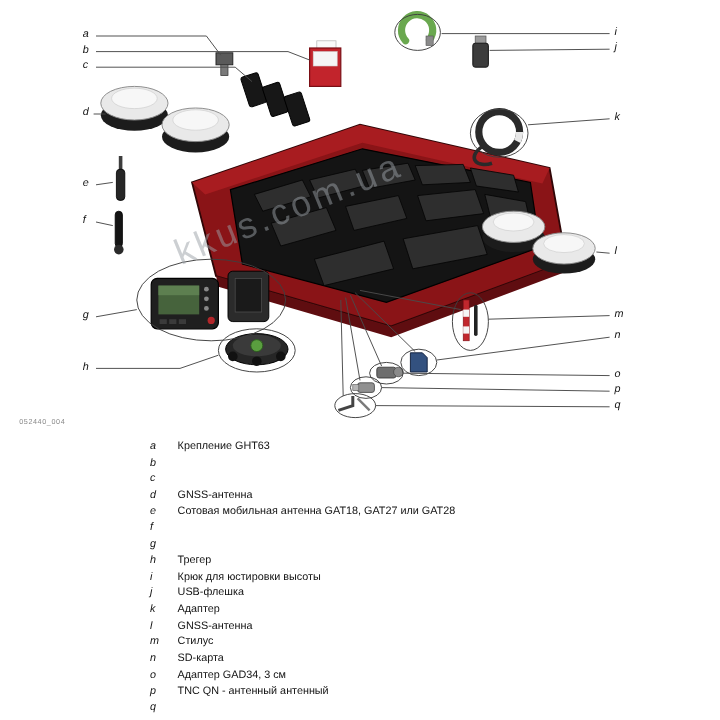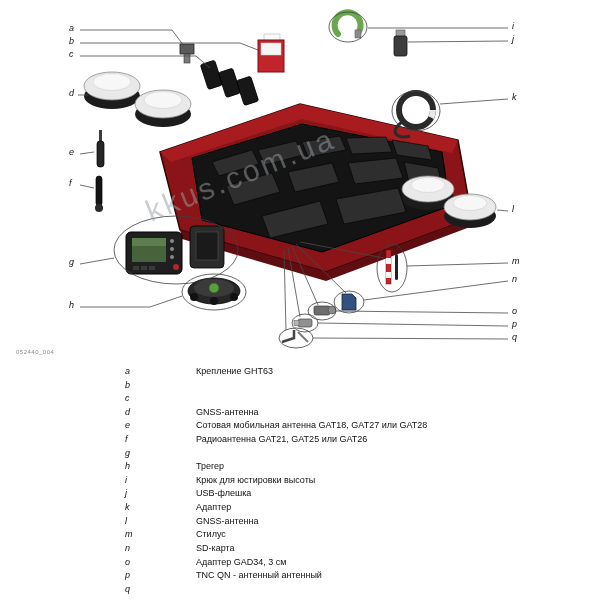--- a/index.html
+++ b/index.html
@@ -7,21 +7,21 @@
         font-family:"Liberation Sans",sans-serif;color:#111;}
   .diagram{position:relative;width:600px;height:360px;}
   .diagram svg{position:absolute;left:0;top:0;}
   .dlabel{position:absolute;font-size:9px;font-style:italic;color:#111;line-height:1;}
   .watermark{position:absolute;left:140px;top:158px;transform:rotate(-22deg);
              font-size:30px;letter-spacing:3px;color:#9aa0a6;opacity:.5;pointer-events:none;}
   .figcode{position:absolute;left:16px;top:349px;font-size:6px;color:#8a8a8a;letter-spacing:.5px;}
   .legend{margin:6px 0 0 125px;}
   .legend-row{display:flex;margin-bottom:3px;font-size:9px;line-height:1.18;}
   .legend-key{flex:0 0 23px;font-style:italic;}
-  .legend-text{max-width:320px;margin-left:48px;}
+  .legend-text{max-width:320px;}
 </style>
 </head>
 <body>
 
 <div class="page">
 
   <div class="diagram">
     <svg viewBox="0 0 600 360" width="600" height="360">
 
       <g>
@@ -236,21 +236,20 @@
     <div class="legend-row">
         <span class="legend-key">d</span>
         <span class="legend-text">GNSS-антенна</span>
       </div>
     <div class="legend-row">
         <span class="legend-key">e</span>
         <span class="legend-text">Сотовая мобильная антенна GAT18, GAT27 или GAT28</span>
       </div>
     <div class="legend-row">
         <span class="legend-key">f</span>
-        <span class="legend-text">Радиоантенна GAT21, GAT25 или GAT26</span>
       </div>
     <div class="legend-row">
         <span class="legend-key">g</span>
       </div>
     <div class="legend-row">
         <span class="legend-key">h</span>
         <span class="legend-text">Трегер</span>
       </div>
     <div class="legend-row">
         <span class="legend-key">i</span>

